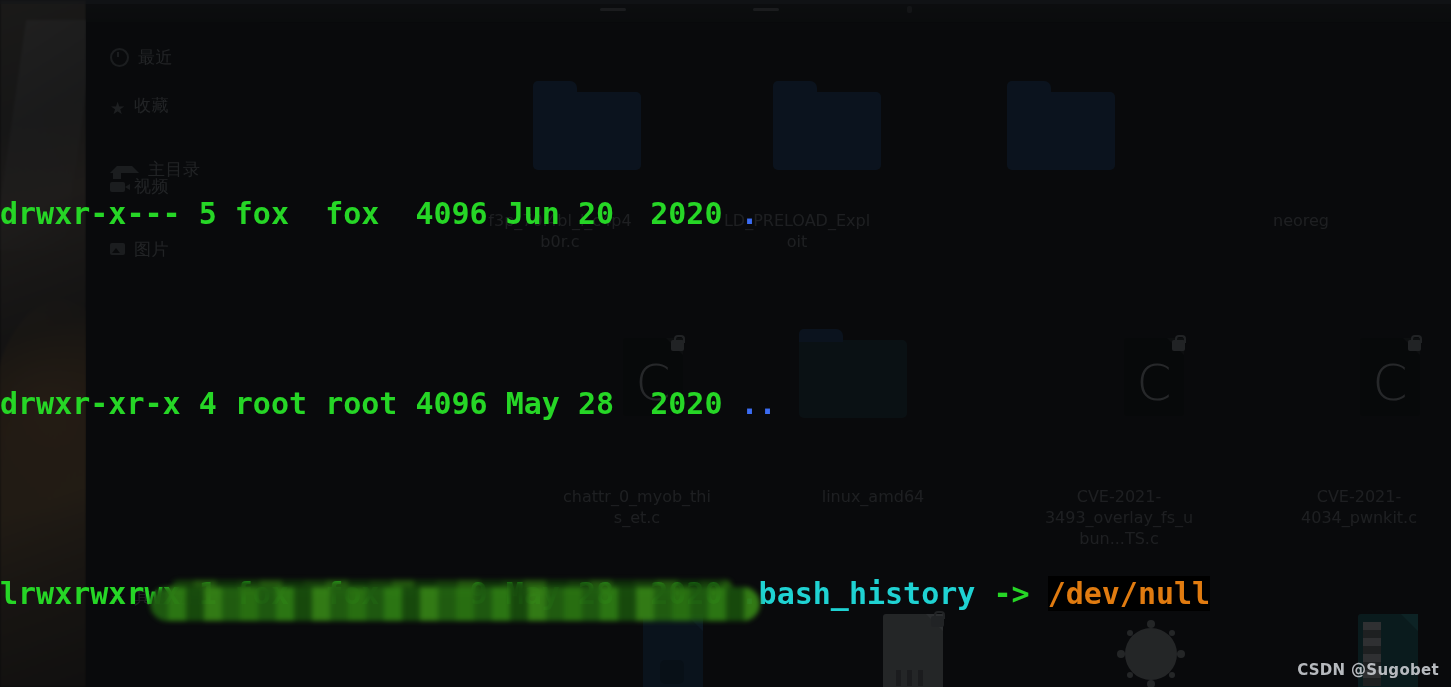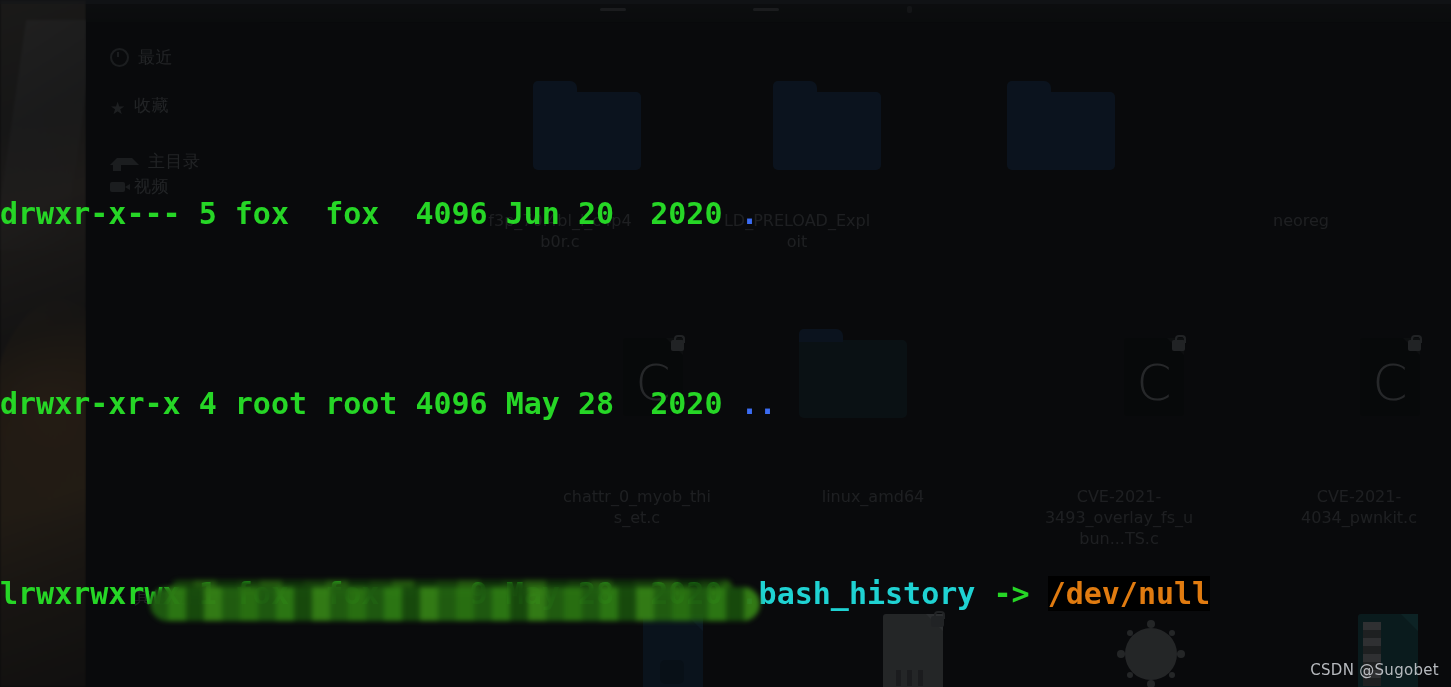--- a/index.html
+++ b/index.html
@@ -186,21 +186,21 @@
   #flag-redact2{
     position:absolute;left:172px;top:580px;width:560px;height:16px;border-radius:6px;
     background:repeating-linear-gradient(90deg,#17410c 0 22px,#255d10 22px 44px,#11350a 44px 66px);
     filter:blur(2.5px);opacity:.9;
   }
 
   
   #watermark{
     position:absolute;right:12px;bottom:8px;
     color:#c9ccd1;font-size:15px;opacity:.9;
-    font-family:"DejaVu Sans","Liberation Sans",sans-serif;font-weight:normal;
+    font-family:"DejaVu Sans","Liberation Sans",sans-serif;font-weight:bold;
     letter-spacing:.3px;
   }
 </style>
 </head>
 <body>
 
 <div id="wallpaper">
   <div class="wp-streak"></div>
 </div>
 
@@ -214,27 +214,31 @@
 
   <div id="fm-sidebar">
     <div class="fm-side-item" style="top:68px">
       <span class="fm-side-ico">★</span>
       <span>收藏</span>
       </div>
     <div class="fm-side-item" style="top:20px">
       <span class="fm-side-ico ic-clock"></span>
       <span>最近</span>
       </div>
-    <div class="fm-side-item" style="top:124px">
+    <div class="fm-side-item" style="top:132px">
       <span class="fm-side-ico ic-home"></span>
       <span>主目录</span>
       </div>
     <div class="fm-side-item" style="top:149px">
       <span class="fm-side-ico ic-video"></span>
       <span>视频</span>
+      </div>
+    <div class="fm-side-item" style="top:212px">
+      <span class="fm-side-ico ic-pic"></span>
+      <span>图片</span>
       </div>
     <div class="fm-side-item" style="top:560px">
       <span class="fm-side-ico ic-plus">+</span>
       <span>其他位置</span>
       </div>
   </div>
 
   <div class="fm-folder" style="left:447px;top:92px"></div>
   <div class="fm-folder" style="left:687px;top:92px"></div>
   <div class="fm-folder" style="left:921px;top:92px"></div>

